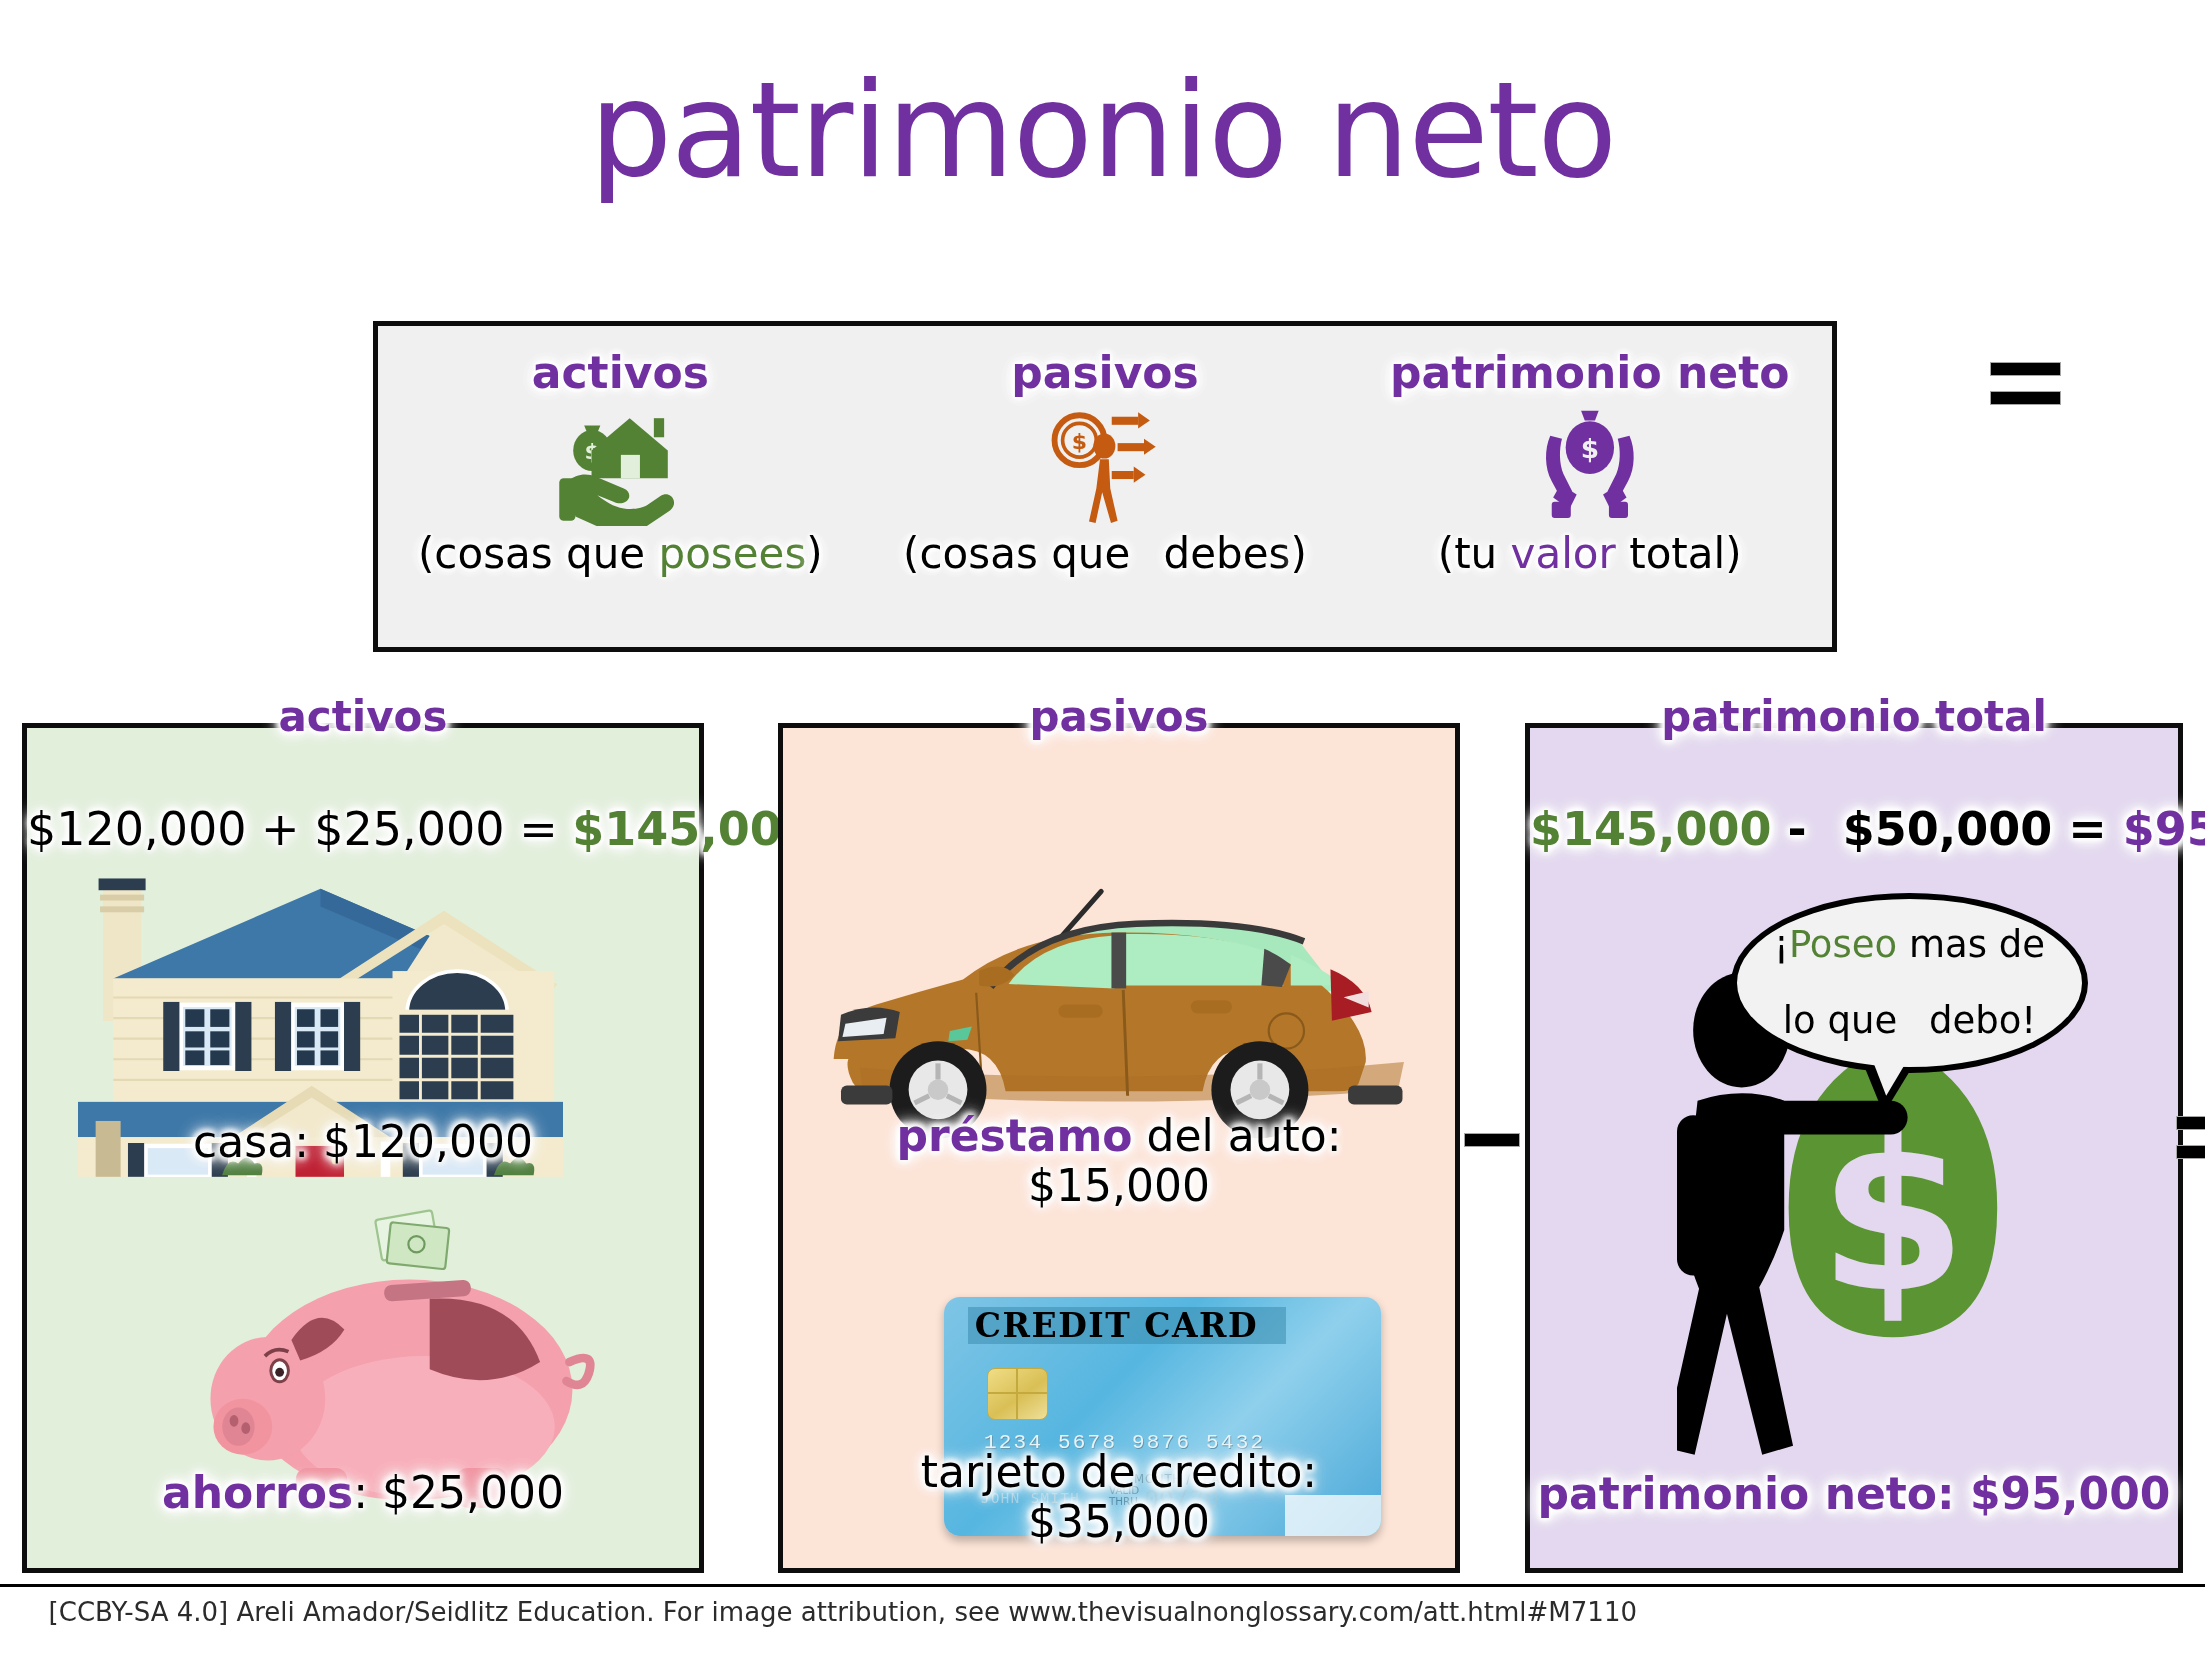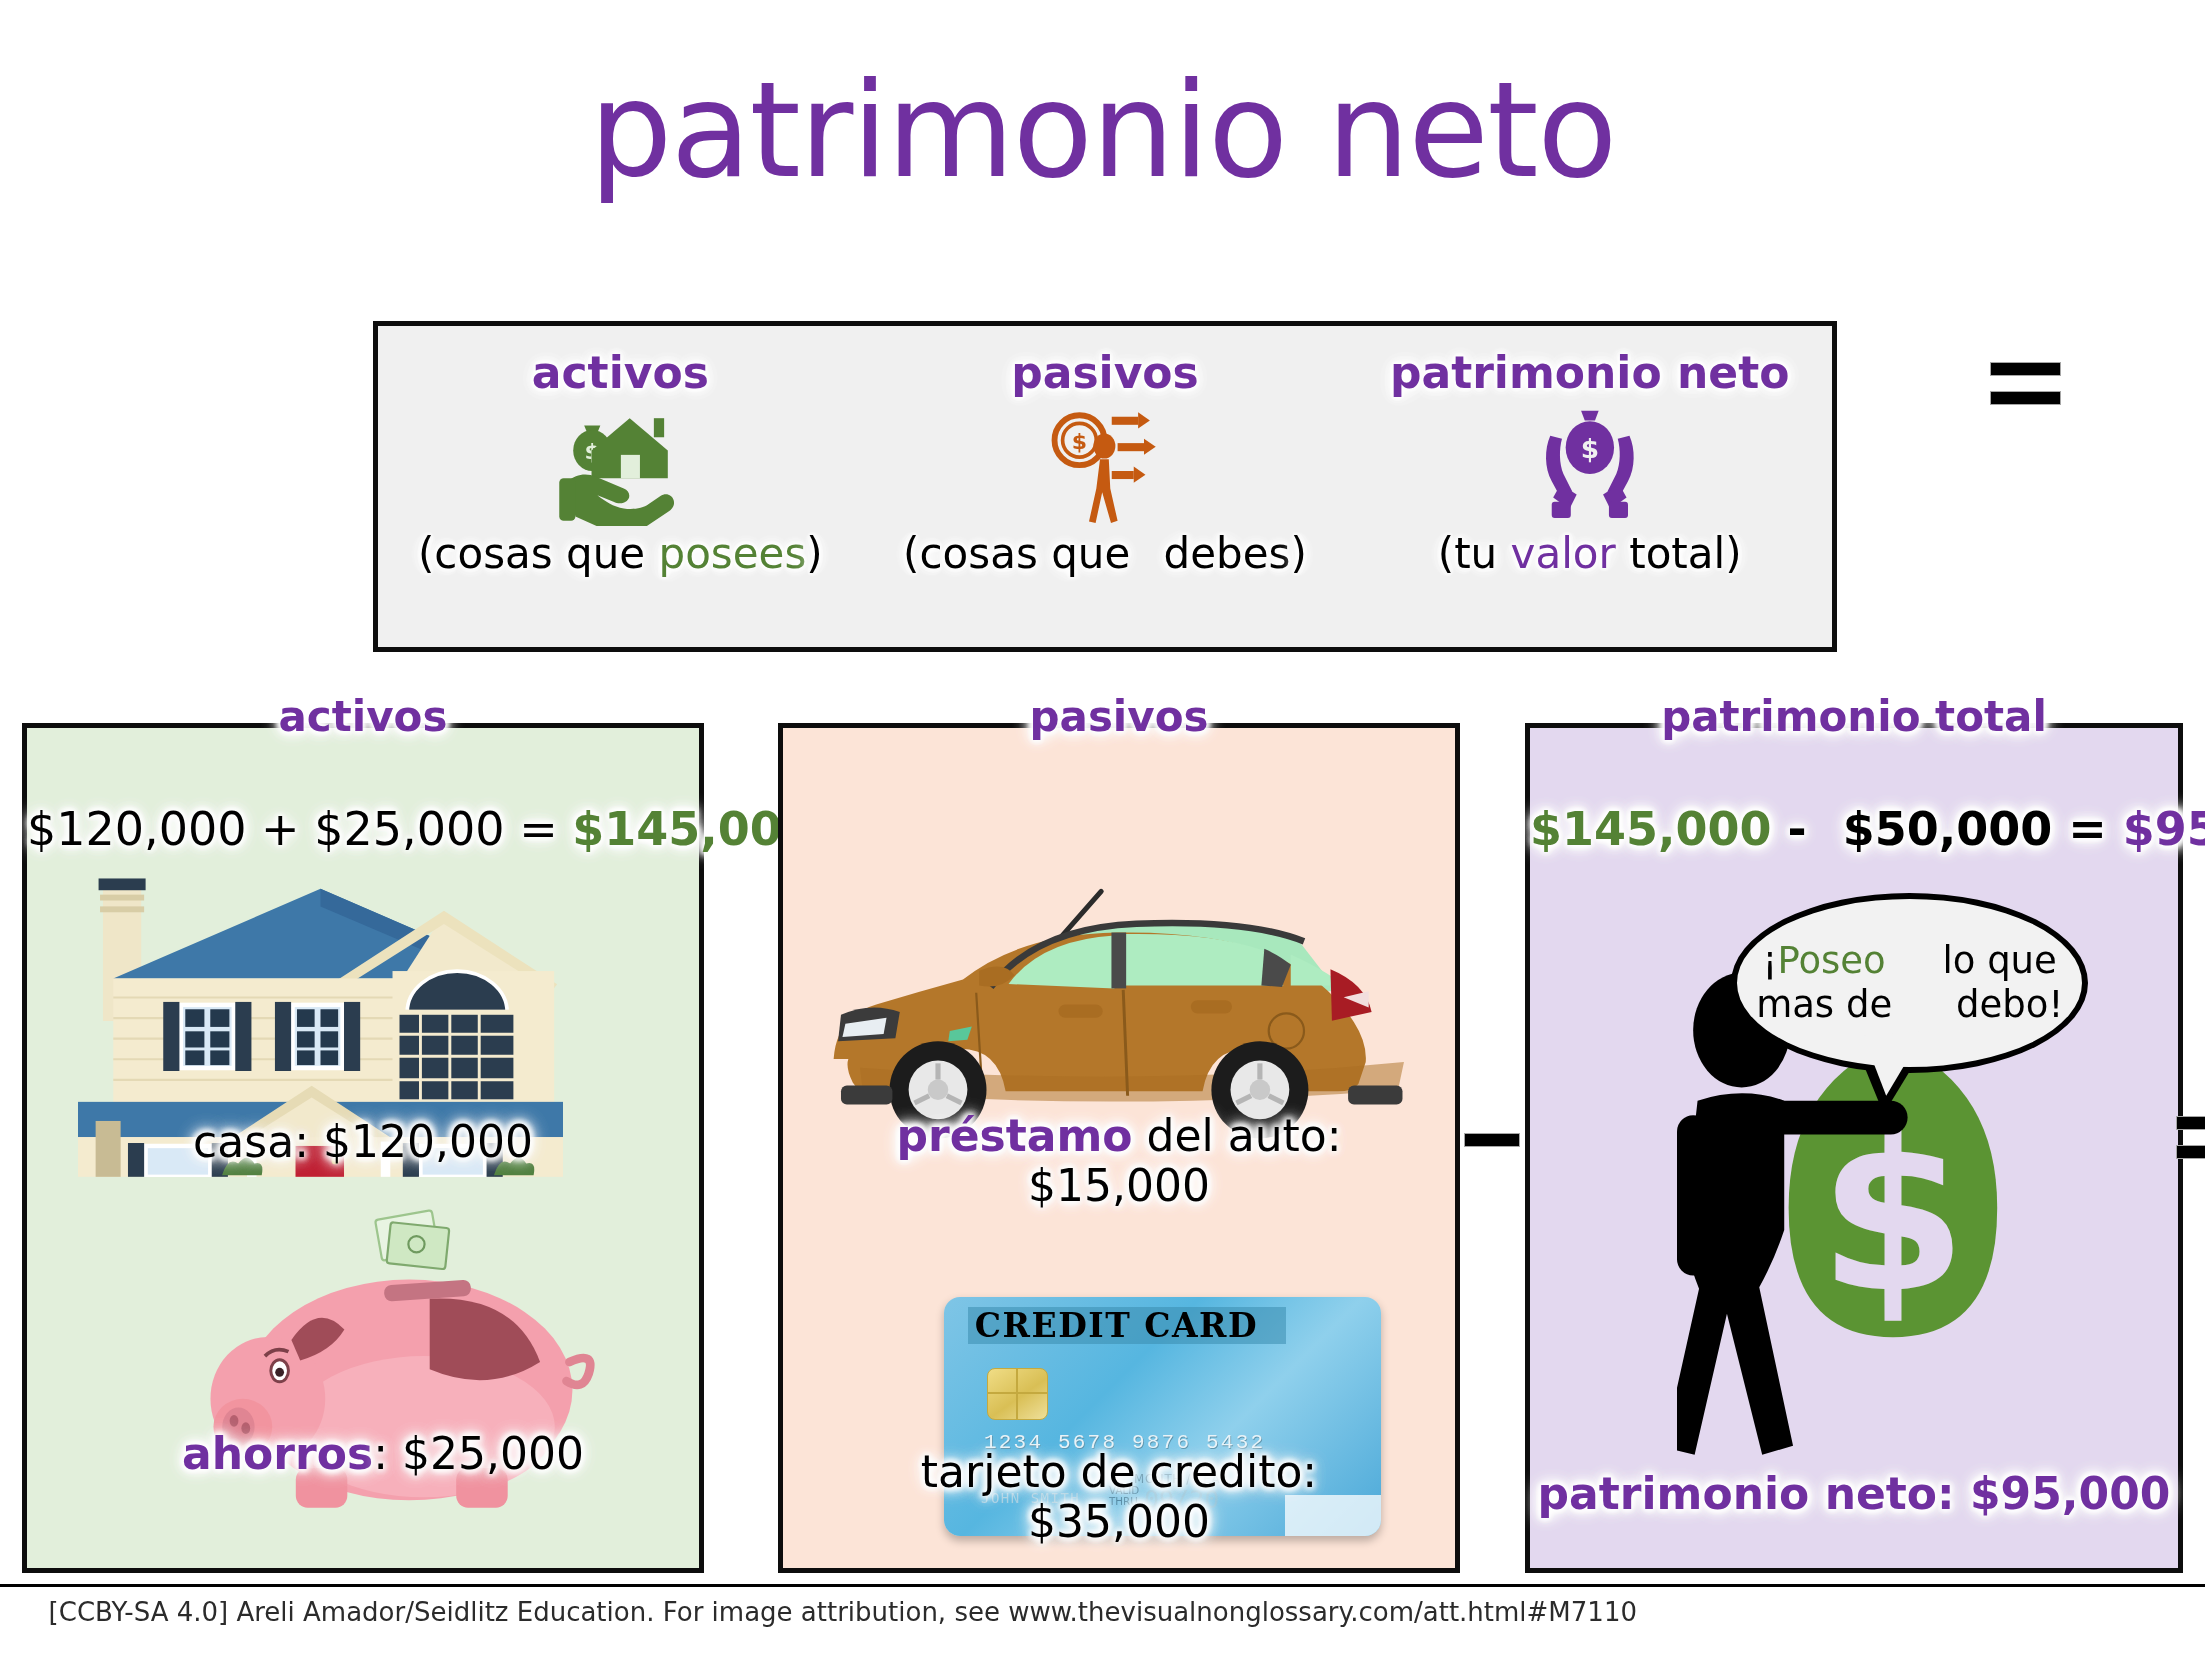--- a/index.html
+++ b/index.html
@@ -228,20 +228,21 @@
     width: 0; height: 0;
     border-left: 19px solid transparent;
     border-right: 43px solid transparent;
     border-top: 62px solid #f2f2f2;
     transform: rotate(-4deg);
   }
   #bubble .btext {
     position: absolute;
     inset: 0;
     display: flex;
+    flex-direction: column;
     align-items: center;
     justify-content: center;
     font-size: 37px;
     line-height: 1.18;
     text-align: center;
     z-index: 3;
     padding: 0 19px;
     box-sizing: border-box;
     gap: 32px;
   }
@@ -544,21 +545,21 @@
       <rect x="238" y="104" width="118" height="22" rx="10" fill="#c47482" transform="rotate(-4 297 115)"></rect>
 
       <path d="M300 126 q116 -6 150 86 q-70 44 -150 10 z" fill="#a04c58"></path>
 
       <rect x="118" y="356" width="70" height="54" rx="16" fill="#f0929f"></rect>
       <rect x="336" y="356" width="70" height="54" rx="16" fill="#f0929f"></rect>
 
       <path d="M490 212 q36 -16 26 16 q-8 24 -30 10" stroke="#e08593" stroke-width="12" fill="none" stroke-linecap="round"></path>
     </svg>
   </div>
-  <div class="caption halo" style="top:702px;padding-left:20px;"><span class="purple bold">ahorros</span><span class="black">: $25,000</span></div>
+  <div class="caption halo" style="top:741px;"><span class="purple bold">ahorros</span><span class="black">: $25,000</span></div>
 </div>
 
 <div class="panel" id="panel-liabs">
   <div class="panel-title halo">pasivos</div>
 
 
   <div class="art" style="left:33px; top:147px; width:610px; height:265px;">
     <svg width="610" height="265" viewBox="0 0 830 360">
 
       <path d="M330 88 L388 22" stroke="#2b2b2b" stroke-width="7" stroke-linecap="round"></path>

